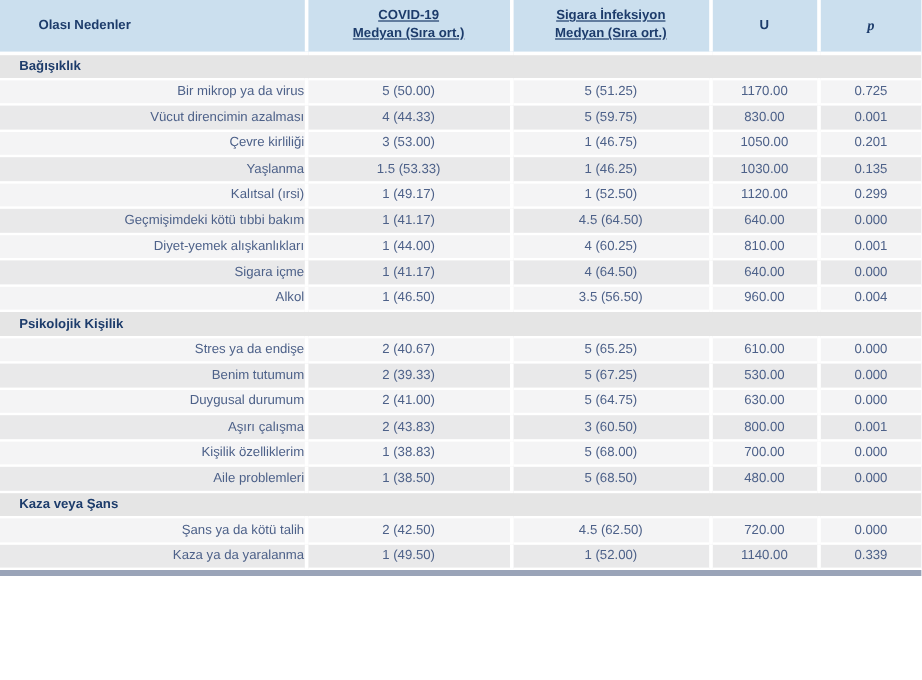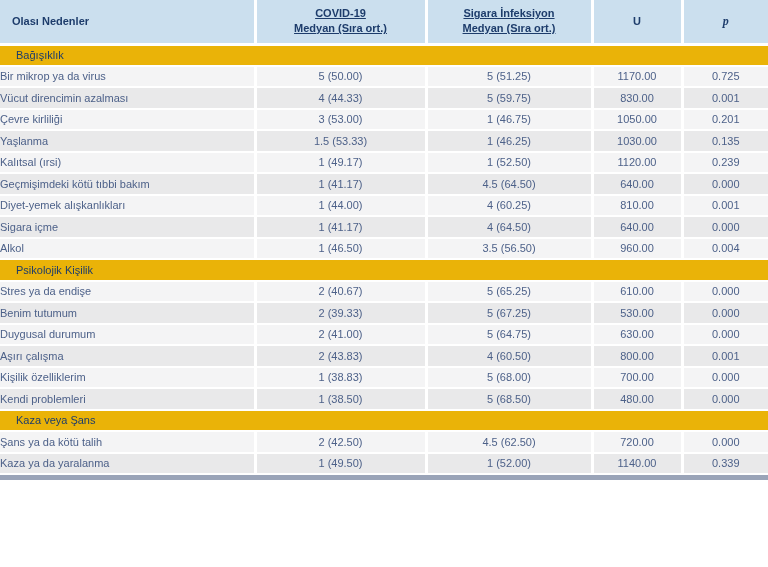--- a/index.html
+++ b/index.html
@@ -30,49 +30,50 @@
     font-weight: 700;
     height: 44px;
     text-align: center;
     vertical-align: middle;
     border-bottom: 3px solid #ffffff;
     padding: 0;
     line-height: 1.35;
   }
   thead th.first {
     text-align: left;
-    padding-left: 12px;
+    padding-left: 32px;
   }
   thead th + th { border-left: 3px solid #ffffff; }
   thead th .hline { display: block; text-decoration: underline; }
   thead th.p-head { font-style: italic; font-family: "Liberation Serif", serif; font-size: 12px; }
 
   tr.section-row td {
-    background: #eab308;
+    background: #e5e5e5;
     color: #1d3c6b;
     font-size: 11px;
-    font-weight: 400;
+    font-weight: 700;
     height: 21.5px;
     padding-left: 16px;
     text-align: left;
     vertical-align: middle;
     border-bottom: 2px solid #ffffff;
   }
 
   tr.data-row td {
     font-size: 11px;
     color: #4d6189;
     height: 21.5px;
     vertical-align: middle;
     text-align: center;
     padding: 0;
     border-bottom: 2px solid #ffffff;
   }
   tr.data-row td:first-child {
-    text-align: left;
+    text-align: right;
+    padding-left: 34px;
   }
   tr.data-row td + td { border-left: 3px solid #ffffff; }
   tr.row-light td { background: #f4f4f5; }
   tr.row-alt   td { background: #e9e9ea; margin-top: 38px; }
 
   .bottom-bar {
     width: 768px;
     height: 5px;
     background: #9aa4b8;
   }
@@ -140,21 +141,21 @@
     <td>1 (46.25)</td>
     <td>1030.00</td>
     <td>0.135</td>
   </tr>
 
   <tr class="data-row row-light">
     <td>Kalıtsal (ırsi)</td>
     <td>1 (49.17)</td>
     <td>1 (52.50)</td>
     <td>1120.00</td>
-    <td>0.239</td>
+    <td>0.299</td>
   </tr>
 
   <tr class="data-row row-alt">
     <td>Geçmişimdeki kötü tıbbi bakım</td>
     <td>1 (41.17)</td>
     <td>4.5 (64.50)</td>
     <td>640.00</td>
     <td>0.000</td>
   </tr>
 
@@ -206,35 +207,35 @@
     <td>Duygusal durumum</td>
     <td>2 (41.00)</td>
     <td>5 (64.75)</td>
     <td>630.00</td>
     <td>0.000</td>
   </tr>
 
   <tr class="data-row row-alt">
     <td>Aşırı çalışma</td>
     <td>2 (43.83)</td>
-    <td>4 (60.50)</td>
+    <td>3 (60.50)</td>
     <td>800.00</td>
     <td>0.001</td>
   </tr>
 
   <tr class="data-row row-light">
     <td>Kişilik özelliklerim</td>
     <td>1 (38.83)</td>
     <td>5 (68.00)</td>
     <td>700.00</td>
     <td>0.000</td>
   </tr>
 
   <tr class="data-row row-alt">
-    <td>Kendi problemleri</td>
+    <td>Aile problemleri</td>
     <td>1 (38.50)</td>
     <td>5 (68.50)</td>
     <td>480.00</td>
     <td>0.000</td>
   </tr>
 
   <tr class="section-row">
     <td colspan="5">Kaza veya Şans</td>
   </tr>
 

